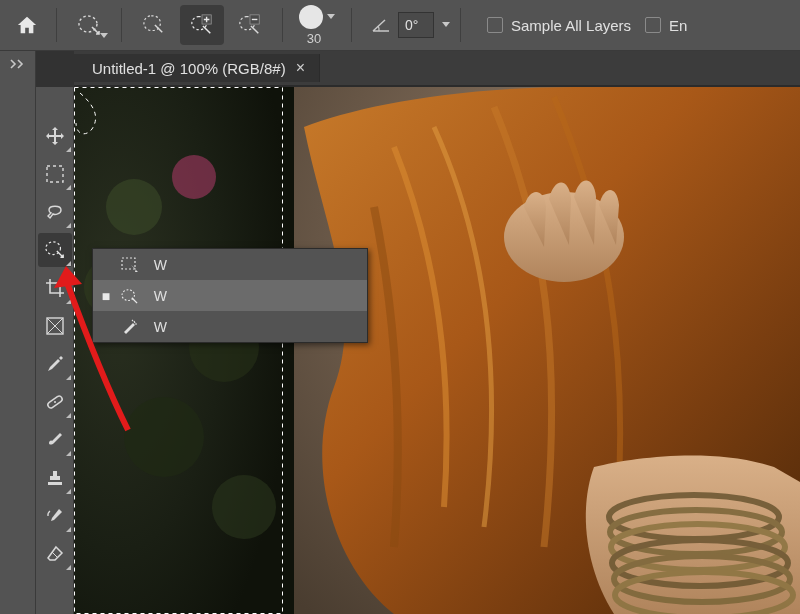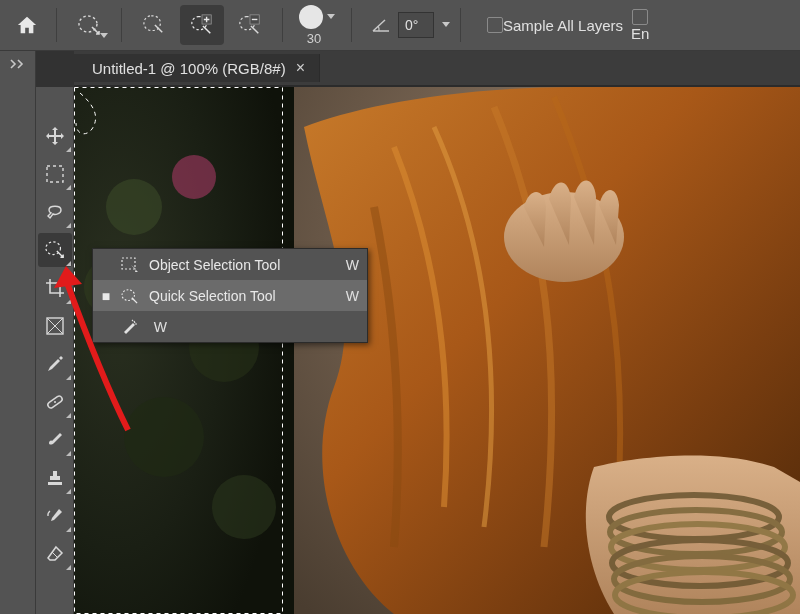--- a/index.html
+++ b/index.html
@@ -7,21 +7,21 @@
 .topbar { height: 51px; background: #535353; display: flex; align-items: center; padding: 0 6px; border-bottom: 1px solid #3a3a3a; }
 .home-btn { width: 42px; height: 38px; display: flex; align-items: center; justify-content: center; border-radius: 5px; }
 .divider-v { width: 1px; height: 34px; background: #3f3f3f; margin: 0 8px; }
 .tool-btn { width: 44px; height: 40px; display: flex; align-items: center; justify-content: center; position: relative; margin: 0 2px; }
 .tool-btn .small-drop { position: absolute; right: 3px; bottom: 6px; }
 .brush-circle { width: 24px; height: 24px; border-radius: 50%; background: #e6e6e6; }
 .brush-label { color: #d0d0d0; font-size: 13px; margin: 0 8px 0 2px; }
 .angle-input { width: 36px; height: 26px; background: #4a4a4a; border: 1px solid #333; color: #e0e0e0; font-size: 14px; padding: 0 6px; display: flex; align-items: center; }
 .angle-wrap { display: flex; align-items: center; gap: 6px; margin-left: 10px; }
 .angle-drop { width: 12px; display: flex; align-items: center; justify-content: center; }
-.check-group { display: flex; align-items: center; margin-left: 18px; color: #e0e0e0; font-size: 15px; }
+.check-group { display: flex; align-items: center; gap: 8px; margin-left: 18px; color: #e0e0e0; font-size: 15px; }
 .check-box { width: 16px; height: 16px; border: 1px solid #8a8a8a; border-radius: 2px; background: #535353; }
 .leftbar { position: absolute; left: 0; top: 51px; width: 36px; bottom: 0; background: #535353; display: flex; flex-direction: column; align-items: center; padding-top: 4px; border-right: 1px solid #3a3a3a; }
 .chev-row { width: 100%; height: 18px; display: flex; align-items: center; justify-content: center; }
 .toolslot { width: 34px; height: 34px; display: flex; align-items: center; justify-content: center; position: relative; margin: 2px 0; }
 .toolslot.active { background: #3a3a3a; border-radius: 3px; }
 .tri { position: absolute; right: 1px; bottom: 1px; width: 0; height: 0; border-left: 5px solid transparent; border-bottom: 5px solid #bdbdbd; }
 .tabbar { position: absolute; left: 36px; right: 0; top: 51px; height: 36px; background: #3c3c3c; display: flex; align-items: center; border-bottom: 2px solid #2b2b2b; }
 .tab { height: 28px; display: flex; align-items: center; padding: 0 14px 0 18px; color: #e0e0e0; font-size: 15px; gap: 10px; border-right: 1px solid #2b2b2b; }
 .tab.active { background: #323232; }
 .tab .close { color: #cfcfcf; font-size: 16px; }
@@ -110,21 +110,21 @@
         </svg>
     </div>
   </div>
   <div class="divider-v"></div>
 
   <label class="check-group">
     <span class="check-box"></span>
     <span>Sample All Layers</span>
   </label>
 
-  <label class="check-group" style="margin-left:8px;flex-direction:column;">
+  <label class="check-group" style="margin-left:14px;">
     <span class="check-box"></span>
     <span>En</span>
   </label>
 </div>
 
 <div class="leftbar">
   <div class="chev-row">
     <svg width="16" height="10" viewBox="0 0 16 10">
       <path d="M1 1 L5 5 L1 9 M8 1 L12 5 L8 9" stroke="#c8c8c8" stroke-width="1.6" fill="none"></path>
     </svg>
@@ -284,32 +284,30 @@
 
 <div class="flyout">
   <div class="flyitem">
     <span class="dot"></span>
     <span class="ico">
       <svg width="18" height="16" viewBox="0 0 18 16">
           <rect x="1" y="1" width="13" height="11" stroke="#e0e0e0" stroke-dasharray="2 2" stroke-width="1.2" fill="none"></rect>
           <path d="M10 8 L17 15 L14 15 L15 12 Z" fill="#e0e0e0"></path>
         </svg>
     </span>
-    <span class="lbl">Object Selection Tool</span>
     <span class="key">W</span>
   </div>
   <div class="flyitem sel">
     <span class="dot">■</span>
     <span class="ico">
       <svg width="18" height="16" viewBox="0 0 20 18">
           <ellipse cx="8" cy="8" rx="7" ry="6" stroke="#e8e8e8" stroke-width="1.2" stroke-dasharray="2 2" fill="none"></ellipse>
           <path d="M12 11 L18 17" stroke="#e8e8e8" stroke-width="1.5"></path>
         </svg>
     </span>
-    <span class="lbl">Quick Selection Tool</span>
     <span class="key">W</span>
   </div>
   <div class="flyitem">
     <span class="dot"></span>
     <span class="ico">
       <svg width="18" height="16" viewBox="0 0 18 16">
           <path d="M3 13 L12 4 L14 6 L5 15 Z" fill="#e0e0e0"></path>
           <path d="M13 2 L14 4 M16 5 L14 5 M11 1 L12 2" stroke="#e0e0e0" stroke-width="1.2"></path>
         </svg>
     </span>

